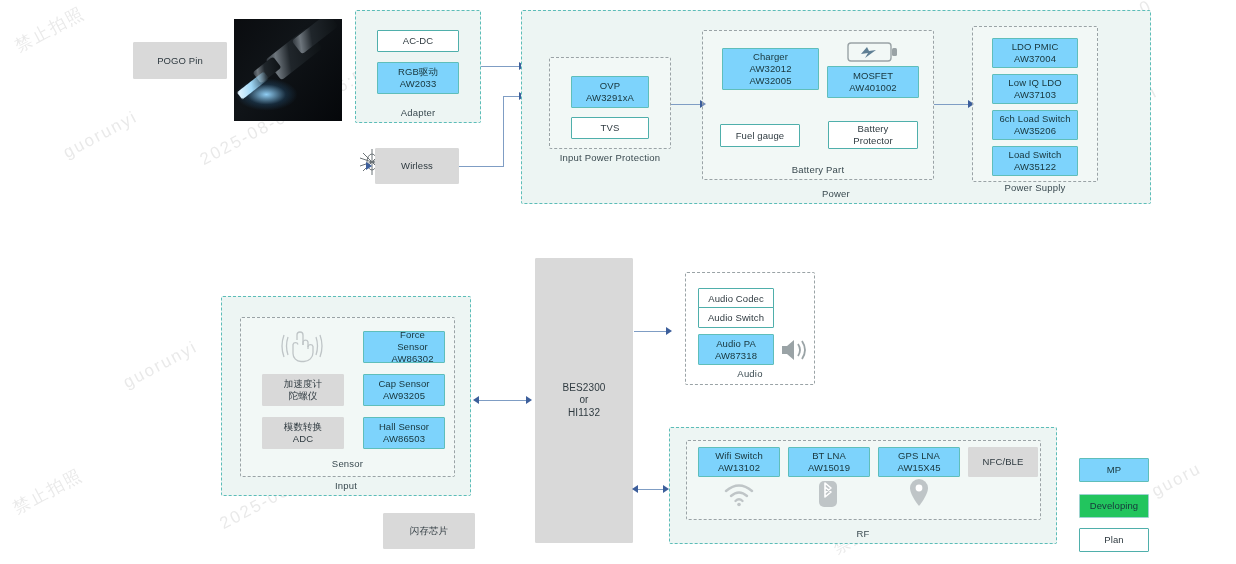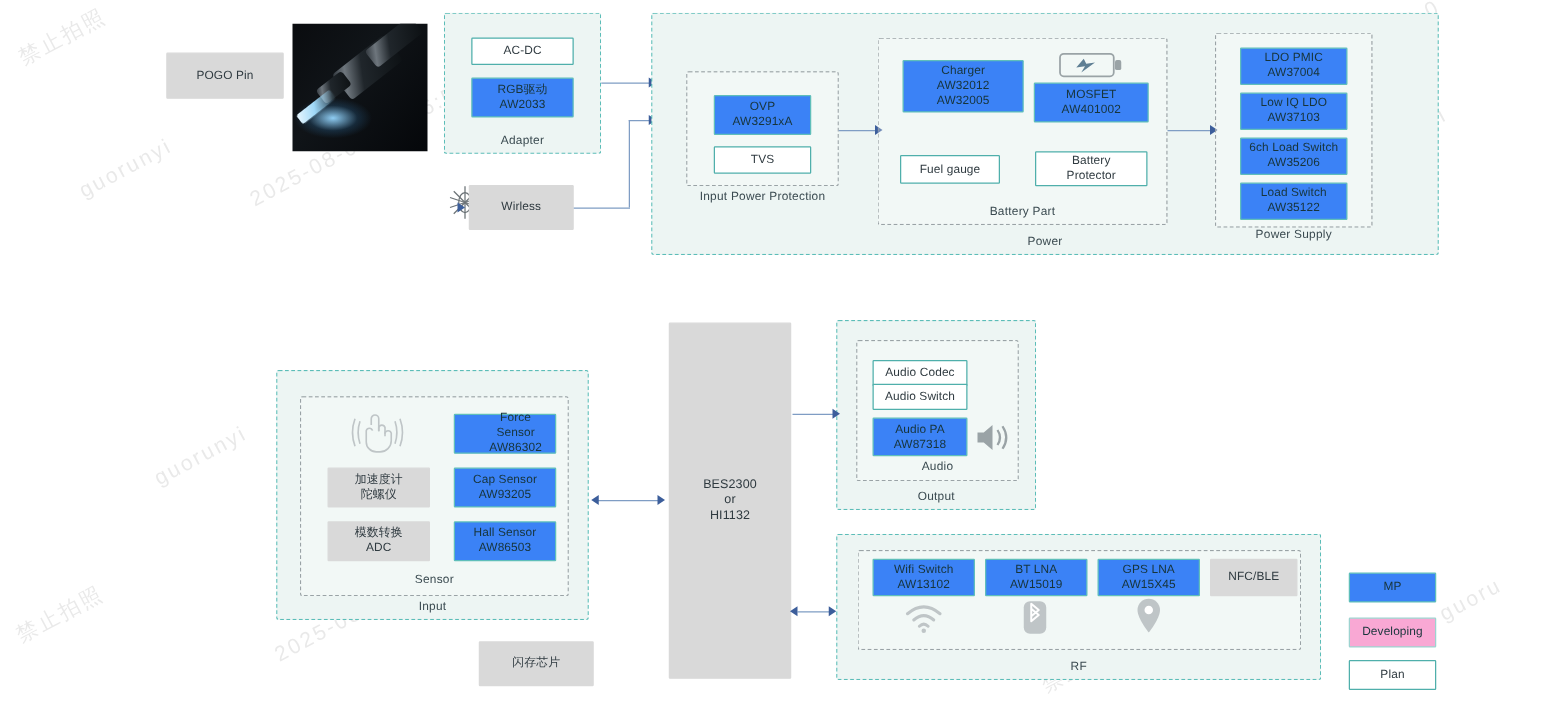--- a/index.html
+++ b/index.html
@@ -36,22 +36,22 @@
   
   .blk{
     position:absolute;box-sizing:border-box;
     display:flex;align-items:center;justify-content:center;
     text-align:center;font-size:9.5px;line-height:1.25;
     letter-spacing:.1px;
     border-radius:1px;
     white-space:pre-line;
     padding:2px 3px;
   }
-  .blk.mp{background:#3b82f6;color:#17343a;border:1px solid #5FBEBA;}
-  .blk.dev{background:#f9a8d4;color:#17343a;border:1px solid #9DD3D0;}
+  .blk.mp{background:#7dd3fc;color:#17343a;border:1px solid #5FBEBA;}
+  .blk.dev{background:#22c55e;color:#17343a;border:1px solid #9DD3D0;}
   .blk.plan{background:#ffffff;color:#2f3a40;border:1px solid #4FAFAB;}
   .blk.gray{background:#D9D9D9;color:#2f3a40;border:1px solid #D9D9D9;}
 
   
   .ln{position:absolute;background:#7F9DC4;}
   .lnh{height:1px;}
   .lnv{width:1px;}
   .arrow{
     position:absolute;width:0;height:0;
     border-top:4px solid transparent;
@@ -231,23 +231,20 @@
   <div class="ln lnh" style="left:478px;top:400px;width:52px;"></div>
   <div class="arrow l" style="left:473px;top:396px;"></div>
   <div class="arrow r" style="left:526px;top:396px;"></div>
 
   <div class="blk gray abs" style="left:535px;top:258px;width:98px;height:285px;font-size:10px;">BES2300
 or
 HI1132</div>
 
   <div class="blk gray abs" style="left:383px;top:513px;width:92px;height:36px;">闪存芯片</div>
 
-  <div class="grp" style="left:669px;top:256px;width:160px;height:152px;">
-    <div class="grp-label">Output</div>
-  </div>
   <div class="grp inner" style="left:685px;top:272px;width:130px;height:113px;"></div>
   <div class="grp-label" style="position:absolute;left:685px;top:368px;width:130px;">Audio</div>
 
   <div class="blk plan abs" style="left:698px;top:281px;width:76px;height:21px;margin-top:7px;">Audio Codec</div>
   <div class="blk plan abs" style="left:698px;top:307px;width:76px;height:21px;">Audio Switch</div>
   <div class="blk mp abs" style="left:698px;top:334px;width:76px;height:31px;">Audio PA
 AW87318</div>
 
   <div class="icon" style="left:778px;top:335px;width:32px;height:30px;">
     <svg width="30" height="28" viewBox="0 0 30 28">

